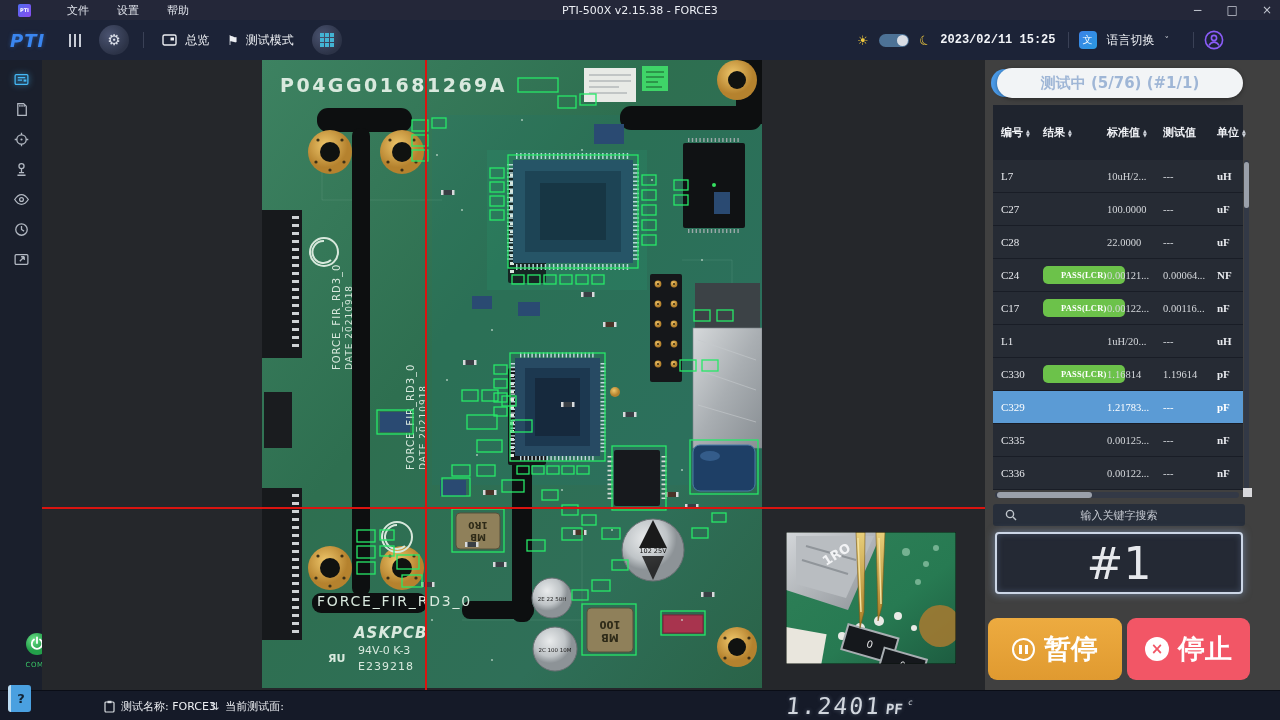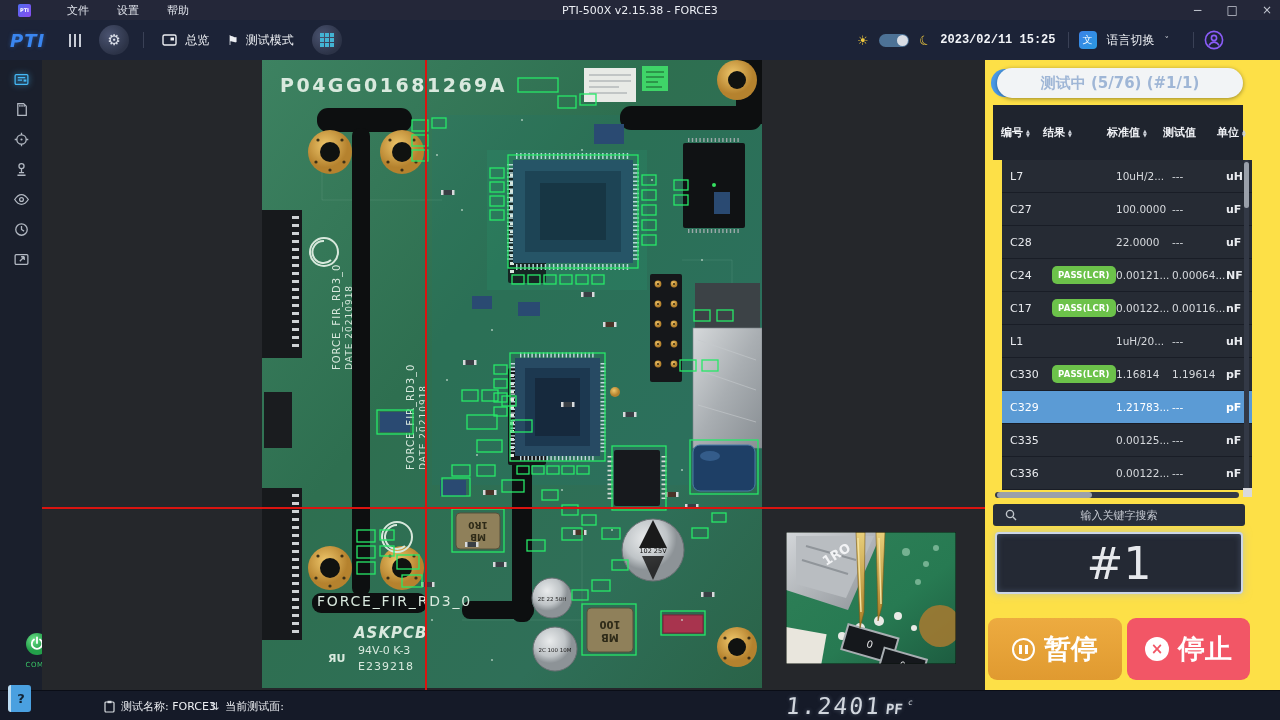--- a/index.html
+++ b/index.html
@@ -46,34 +46,34 @@
   .com-lbl { font-size:7px; color:#38c465; margin-top:1px; letter-spacing:.5px; }
 
   
   .viewport { position:absolute; left:42px; top:60px; width:943px; height:630px; background:#25272b; overflow:hidden; }
   .board-svg { position:absolute; left:220px; top:0; width:500px; height:628px; }
   .cross-v { position:absolute; left:383px; top:0; width:2px; height:630px; background:#da1410; z-index:5; }
   .cross-h { position:absolute; left:0; top:447px; width:943px; height:2px; background:#da1410; z-index:5; }
   .inset-svg { position:absolute; left:744px; top:472px; width:170px; height:132px; z-index:6; }
 
   
-  .rpanel { position:absolute; left:985px; top:60px; width:295px; height:630px; background:#fde047; }
+  .rpanel { position:absolute; left:985px; top:60px; width:295px; height:630px; background:#404040; }
   .pill-blue { position:absolute; left:6px; top:9px; width:28px; height:28px; border-radius:50%; background:#4a9ae8; }
   .status-pill { position:absolute; left:12px; top:8px; width:246px; height:30px; background:#f2f4f6; border-radius:16px; display:flex; align-items:center; justify-content:center; font-size:15px; font-weight:bold; color:#9fb6d6; box-shadow:0 1px 4px rgba(0,0,0,.4); }
   .thead { position:absolute; left:8px; top:45px; width:250px; height:55px; display:grid; grid-template-columns:42px 64px 56px 54px 34px; align-items:center; padding-left:8px; background:#1f242e; }
   .th { display:flex; align-items:center; gap:3px; font-size:11px; font-weight:bold; color:#f0f2f6; }
   .sort { display:flex; flex-direction:column; line-height:4px; }
   .sort i { font-style:normal; font-size:5px; color:#cdd2da; }
-  .tbody { position:absolute; left:17px; top:100px; width:250px; height:330px; background:#242933; }
+  .tbody { position:absolute; left:8px; top:100px; width:250px; height:330px; background:#242933;font-family:Liberation Serif, serif; }
   .trow { display:grid; grid-template-columns:42px 64px 56px 54px 34px; align-items:center; height:33px; padding-left:8px; border-bottom:1px solid #191d26; font-size:11px; color:#e8eaee; background:#262b34; }
   .trow .std,.trow .tst { color:#d6d9dd; font-size:10.5px; }
   .trow .unit { font-weight:bold; }
   .trow.selected { background:#5b9bd5; }
   .trow.selected * { color:#fff; }
-  .badge { display:inline-block; background:#6cc24a; color:#fff; font-size:8.5px; font-weight:bold; padding:4px 6px; border-radius:5px; letter-spacing:.2px; }
+  .badge { display:inline-block; background:#6cc24a; color:#fff; font-size:8.5px; font-weight:bold; padding:4px 18px; border-radius:5px; letter-spacing:.2px; }
   .vscroll { position:absolute; left:259px; top:100px; width:5px; height:330px; background:#333946; border-radius:3px; }
   .vscroll .thumb { position:absolute; top:2px; left:0; width:5px; height:46px; background:#9aa0aa; border-radius:3px; }
   .hscroll { position:absolute; left:10px; top:432px; width:244px; height:6px; background:#333946; border-radius:3px; }
   .hscroll .thumb { position:absolute; left:2px; top:0; width:95px; height:6px; background:#9aa0aa; border-radius:3px; }
   .corner-sq { position:absolute; left:258px; top:428px; width:9px; height:9px; background:#d9d9dc; }
   .searchbar { position:absolute; left:8px; top:444px; width:252px; height:22px; background:#272e3a; border-radius:3px; display:flex; align-items:center; }
   .searchbar svg { position:absolute; left:12px; }
   .searchbar input { flex:1; background:transparent; border:none; outline:none; color:#e4e6ea; font-size:11px; text-align:center; font-family:inherit; }
   .searchbar input::placeholder { color:#c6cad2; text-align:center; }
   .fixture-box { position:absolute; left:10px; top:472px; width:248px; height:62px; background:#242934; border:2px solid #ccd6e6; border-radius:4px; box-shadow:0 0 9px rgba(150,180,230,.55), inset 0 0 6px rgba(150,180,230,.25); display:flex; align-items:center; justify-content:center; font-size:44px; color:#e6e8ec; }

